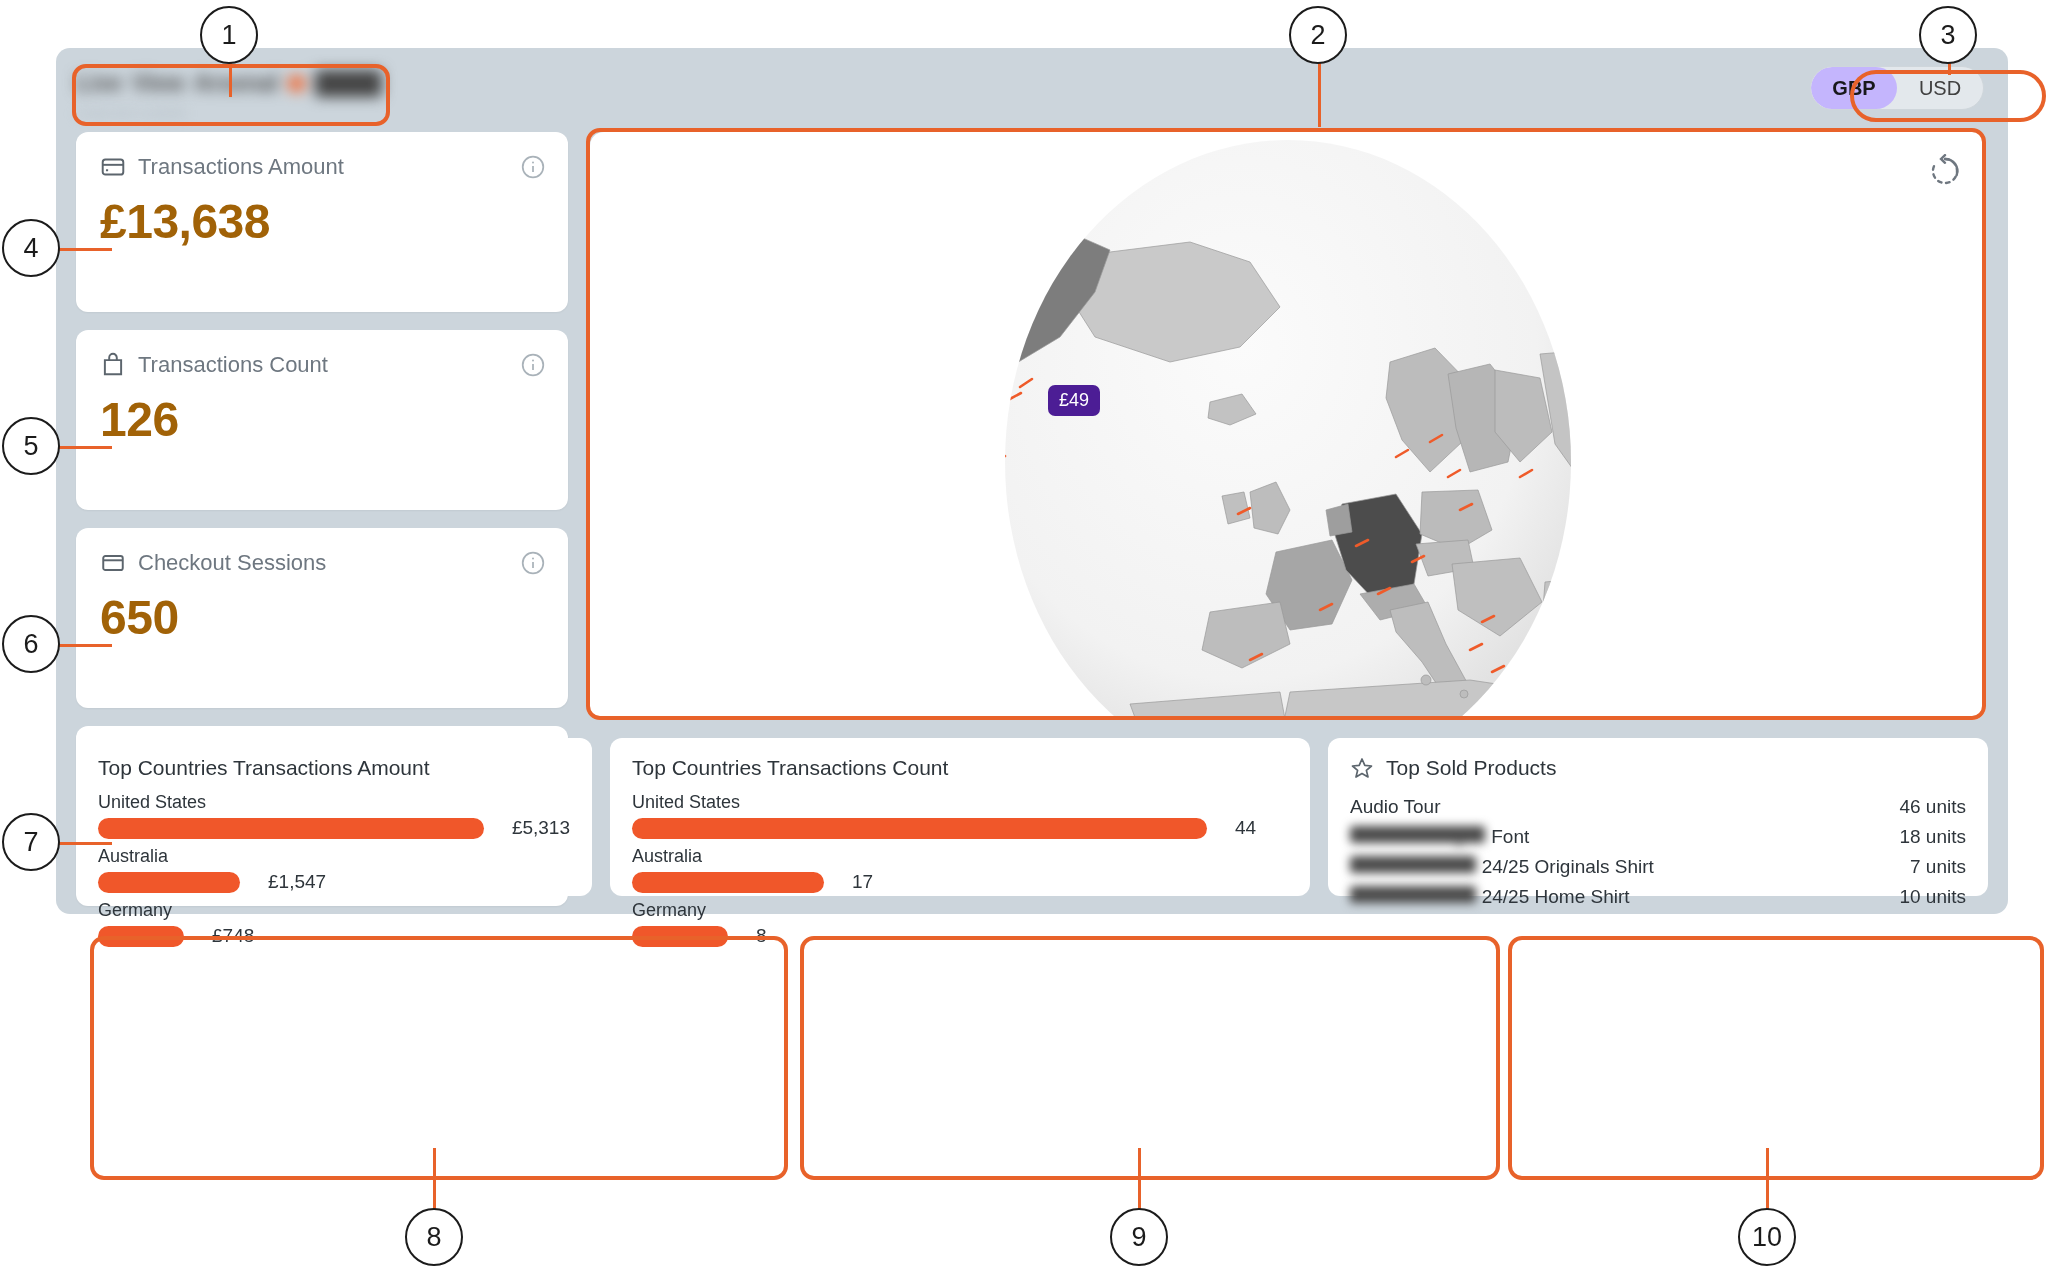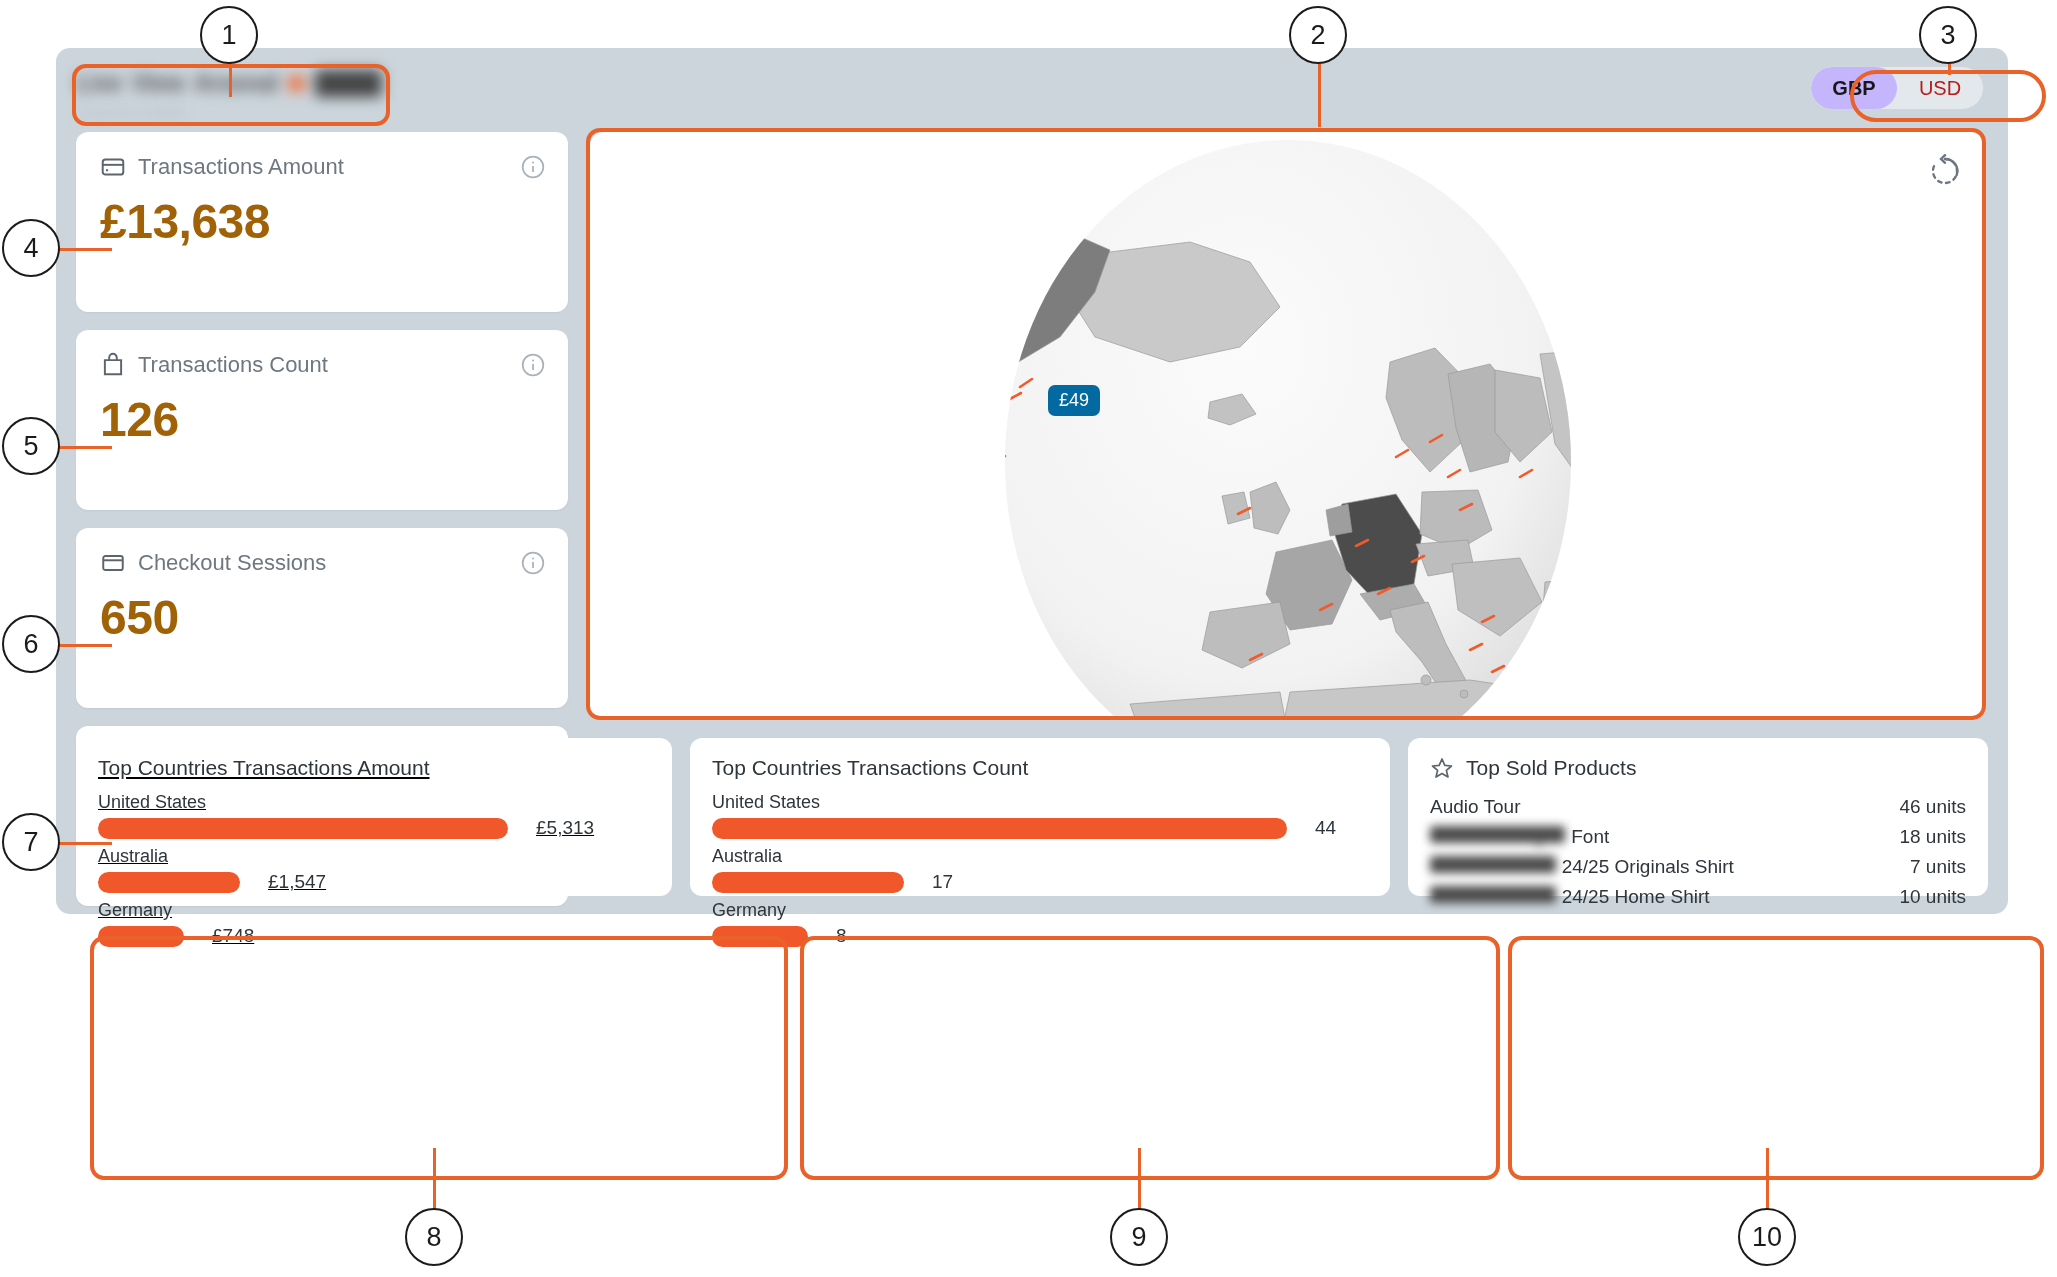--- a/index.html
+++ b/index.html
@@ -89,21 +89,21 @@
     background: #e3e8ec;
     border: 1px solid #cfd6db;
     border-radius: 30px;
     overflow: hidden;
     height: 44px;
   }
   .cur-btn {
     width: 86px;
     display: flex; align-items: center; justify-content: center;
     font-size: 20px;
-    color: #b91c1c;
+    color: #404040;
     background: transparent;
     border: none;
     cursor: pointer;
     font-family: "Liberation Sans", sans-serif;
   }
   .cur-btn.active {
     background: #c4b5fd;
     color: #18181b;
     font-weight: bold;
     border-radius: 30px;
@@ -164,21 +164,21 @@
     background: #f8f9fa;
     border-radius: 10px;
     padding: 18px 20px;
     font-size: 18px;
     line-height: 1.5;
     color: #4c545b;
     z-index: 5;
   }
   .globe-tip {
     position: absolute;
-    background: #0369a1;
+    background: #4c1d95;
     color: #ffffff;
     font-size: 18px;
     padding: 5px 11px;
     border-radius: 7px;
     z-index: 6;
   }
 
   
   .bottom-row {
     position: absolute;
@@ -426,21 +426,21 @@
           </g>
         </svg>
       </div>
 
       <div class="globe-tip" style="left:458px; top:253px;">£49</div>
 
     </div>
 
     <div class="bottom-row">
 
-      <div class="panel" style="width:596px;text-decoration:underline;">
+      <div class="panel" style="width:516px;">
         <div class="panel-title">Top Countries Transactions Amount</div>
         <div class="bar-row">
           <div class="bar-country">United States</div>
           <div class="bar-line">
             <div class="bar" style="width:410px;"></div>
             <div class="bar-val">£5,313</div>
           </div>
         </div>
         <div class="bar-row">
           <div class="bar-country">Australia</div>

